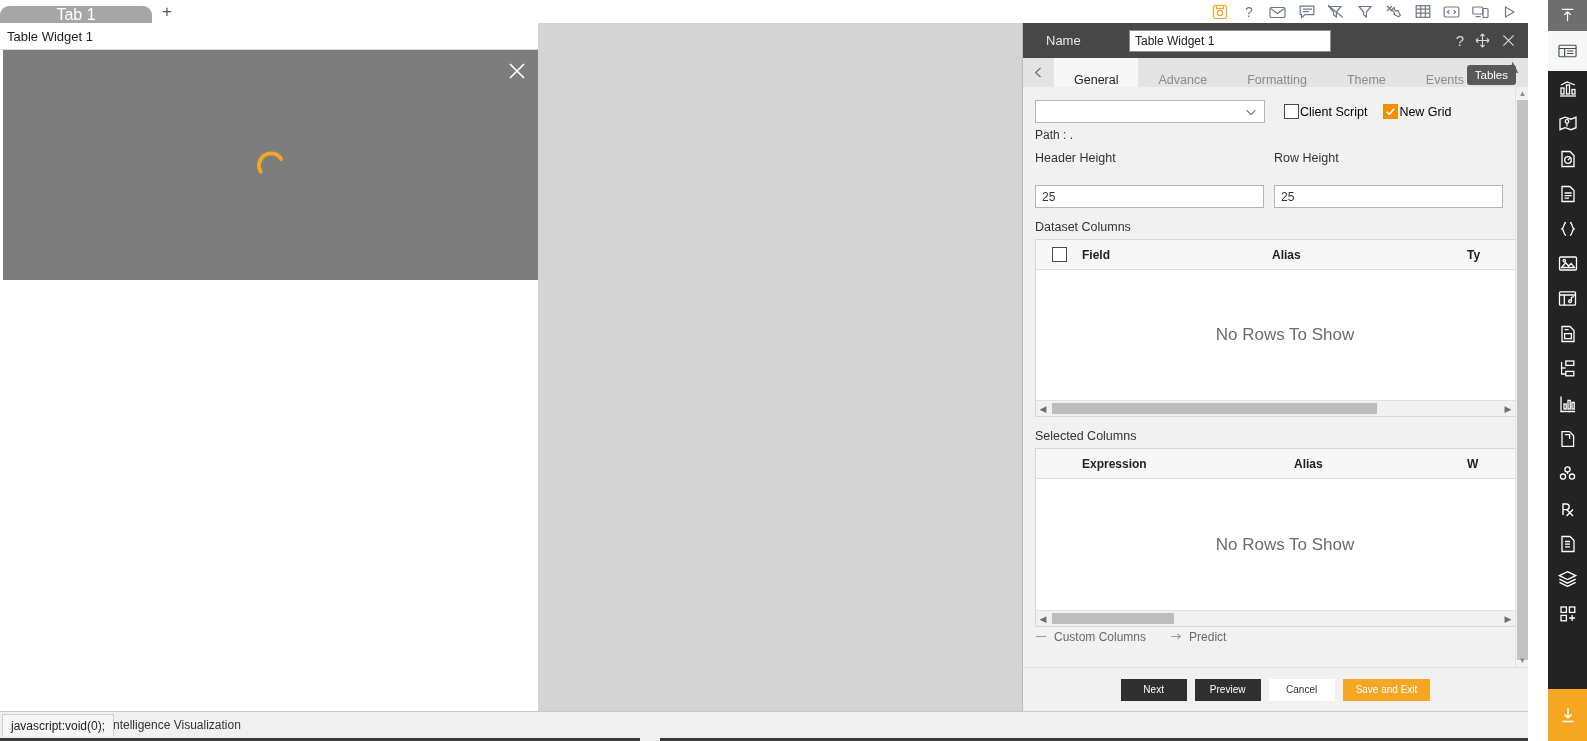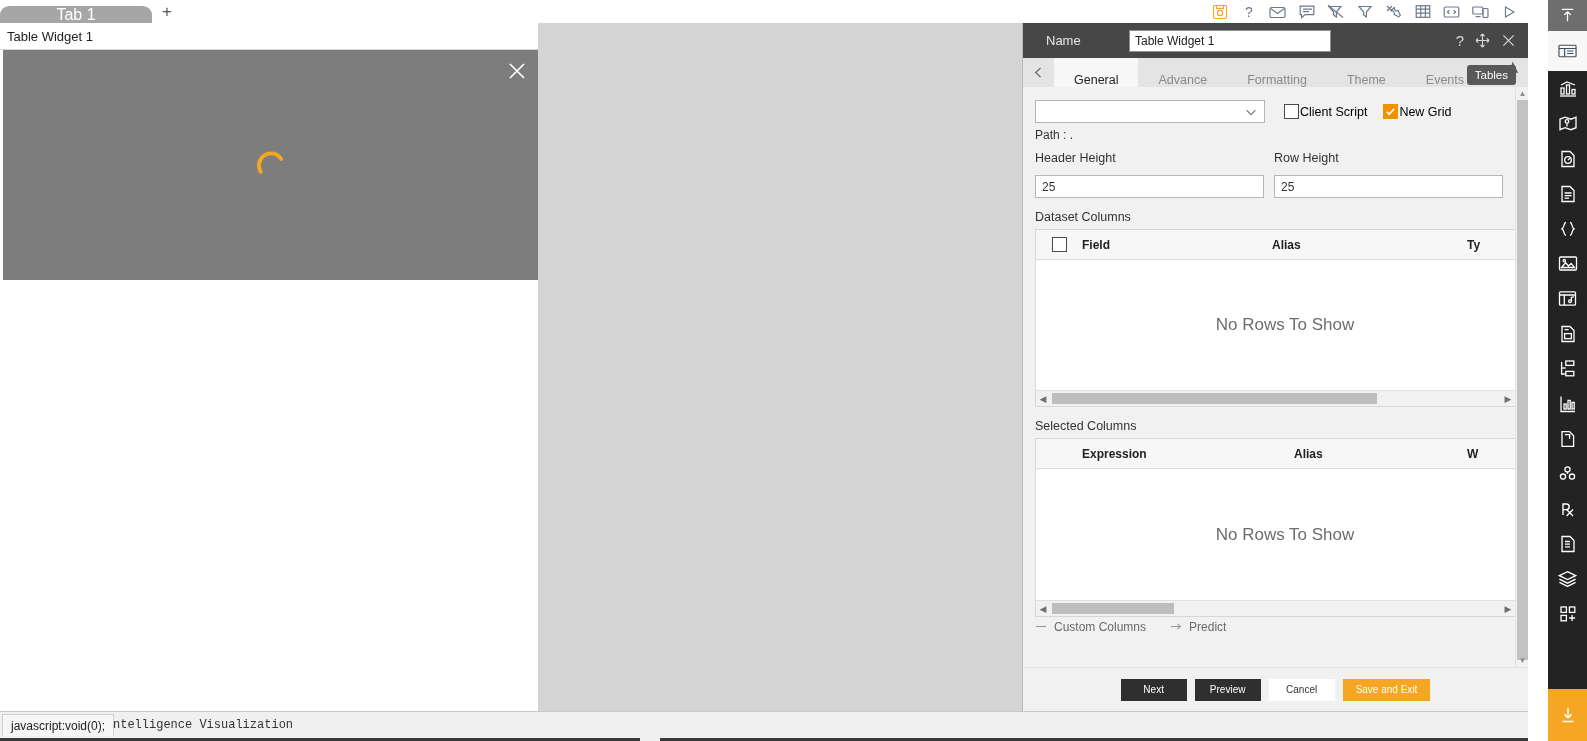--- a/index.html
+++ b/index.html
@@ -67,21 +67,21 @@
     position:absolute; top:280px; left:0; width:538px; height:431px;
     background:#fff;
   }
 
   
   .statusbar{
     position:absolute; bottom:0; left:0; width:1528px; height:30px;
     background:#f0f0f0; border-top:1px solid #c8c8c8;
   }
   .status-text{
-    position:absolute; left:113px; top:6px; font-size:12px; color:#333;font-family:Liberation Mono, monospace;
+    position:absolute; left:113px; top:6px; font-size:12px; color:#333;
   }
   .status-tooltip{
     position:absolute; left:2px; top:2px; height:22px;
     background:#f6f6f6; border:1px solid #cfcfcf; border-bottom:none;
     padding:0 8px; font-size:12px; color:#222;
     display:flex; align-items:center;
   }
   .status-accent{
     position:absolute; left:0; bottom:0; width:640px; height:3px; background:#3a3a3a;
   }
@@ -130,21 +130,21 @@
     content:""; position:absolute; right:-4px; top:-2px;
     border-left:9px solid #585858; border-top:9px solid transparent;
     transform:rotate(18deg);
   }
 
   .panel-scroll{
     flex:1; position:relative; overflow:hidden; background:#f1f1f1;
     padding:9px 12px 0 12px;
   }
 
-  .fld-label{ font-size:12.5px; color:#333; margin-bottom:10px; }
+  .fld-label{ font-size:12.5px; color:#333; margin-bottom:20px; }
   .row{ display:flex; align-items:center; }
   .ds-row{ display:flex; align-items:center; justify-content:space-between; }
   .ds-icons{ display:flex; gap:9px; align-items:center; color:#7b7b7b; margin-right:249px;}
   .ds-ico{ cursor:pointer; display:flex; }
 
   .select-wrap{ position:relative; width:230px; }
   .select-box{
     width:230px; height:23px; background:#fff; border:1px solid #b5b5b5;
     display:flex; align-items:center; padding:0 6px; font-size:12px; color:#333;
     cursor:pointer;

